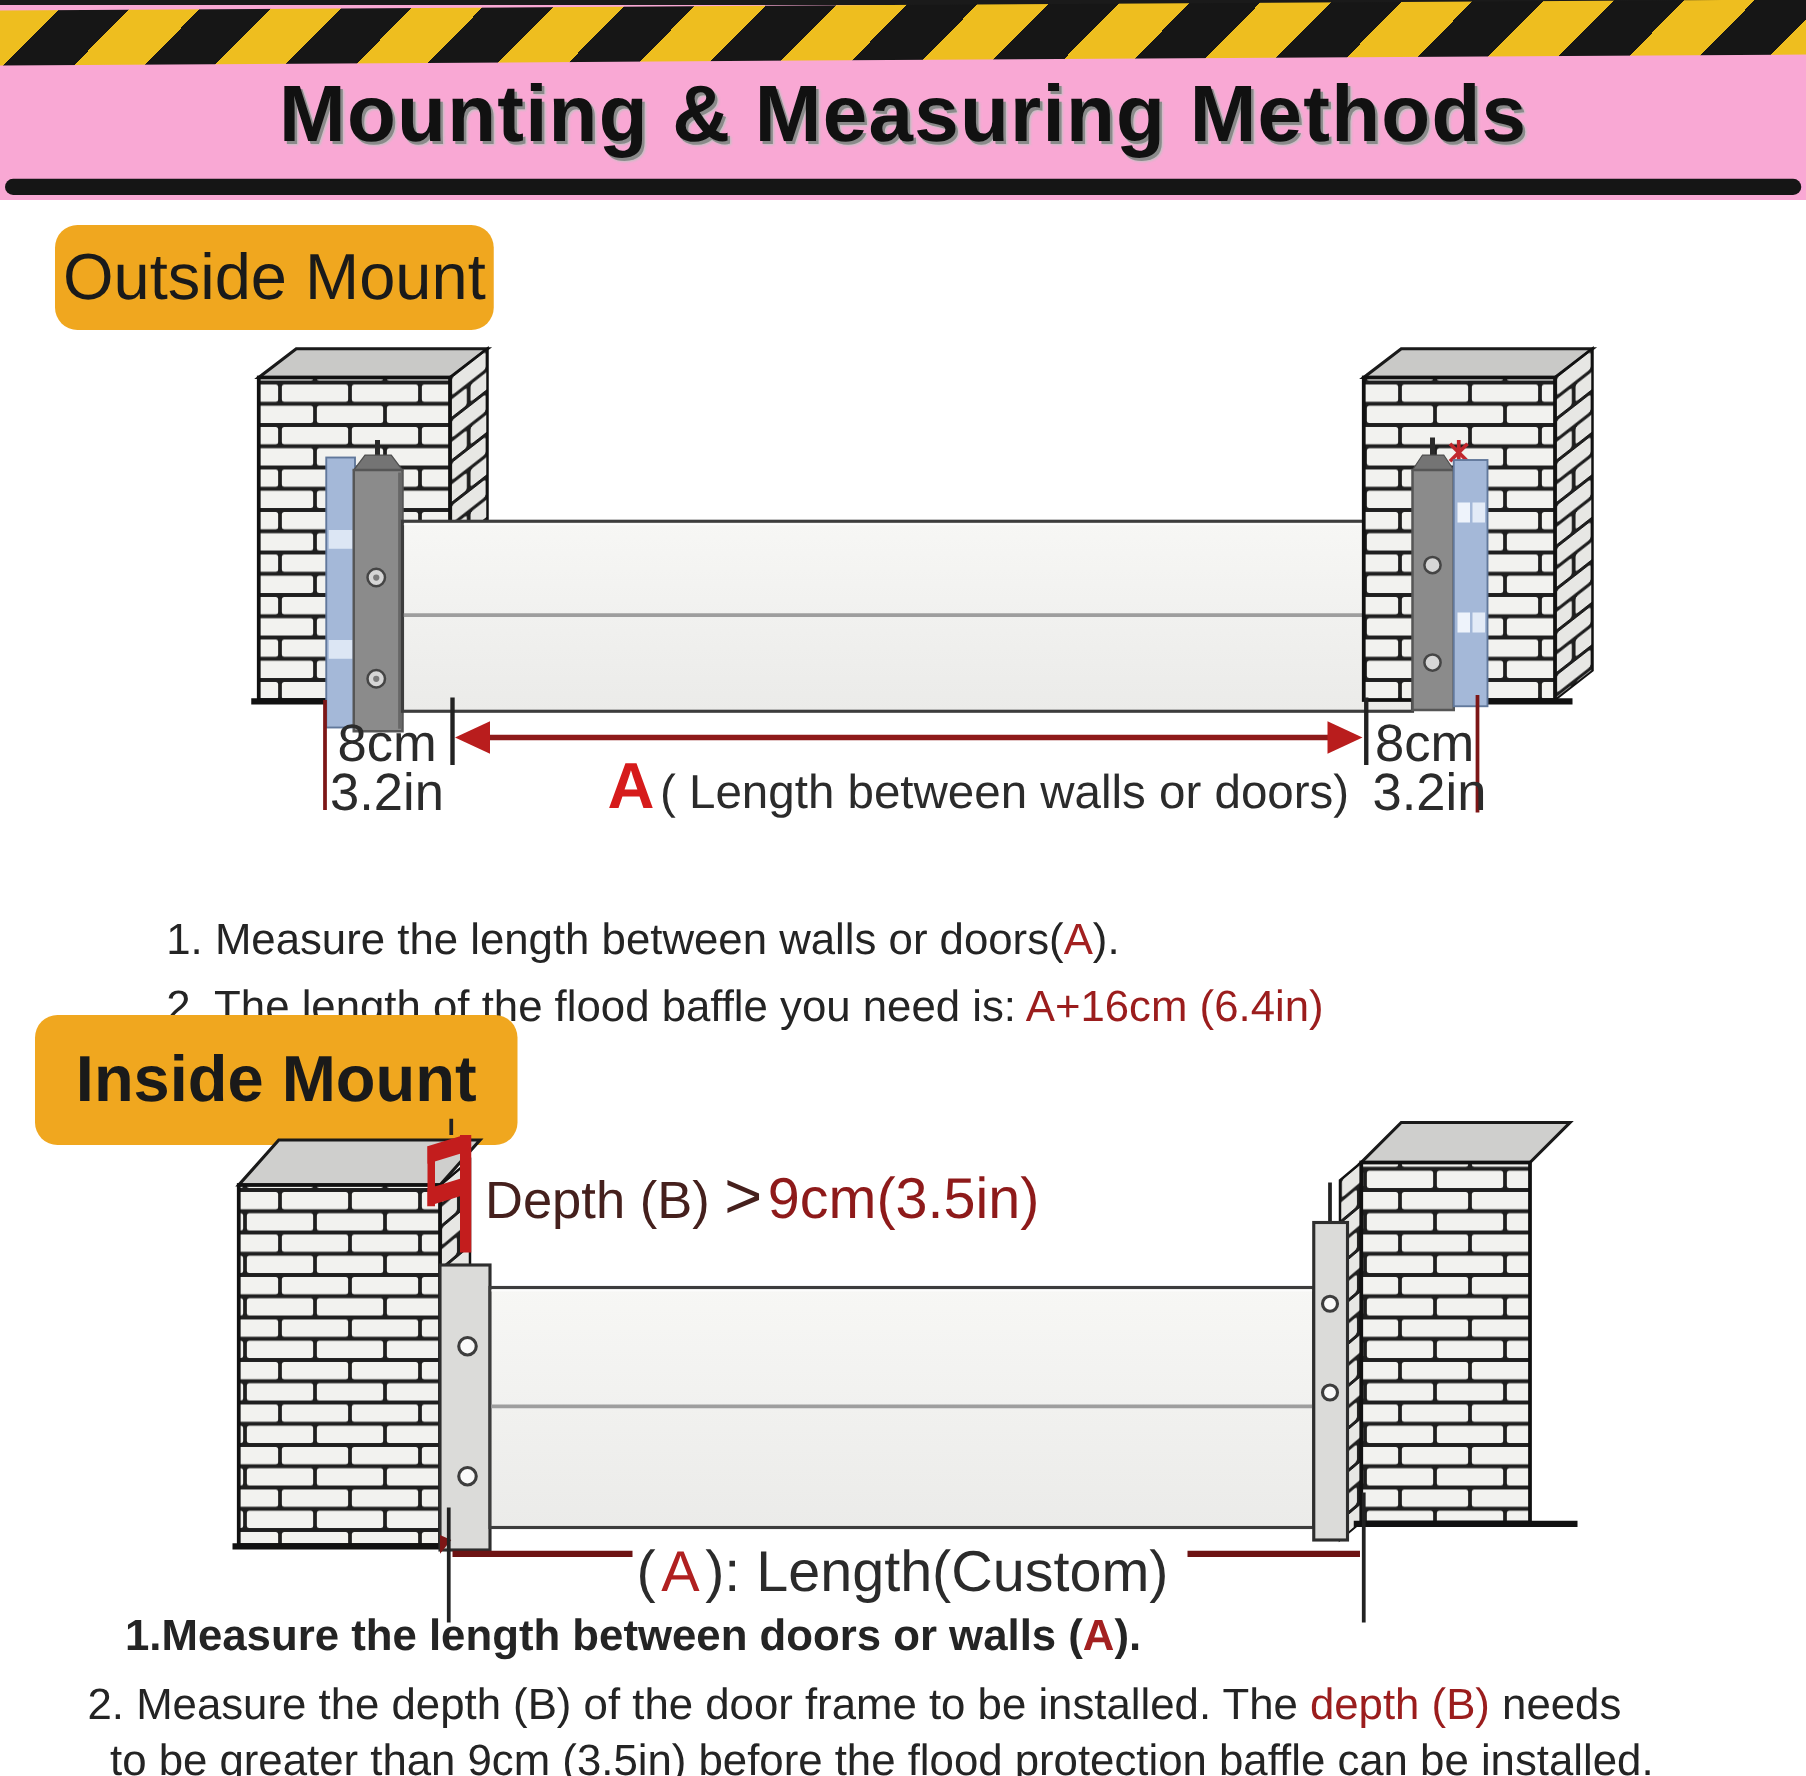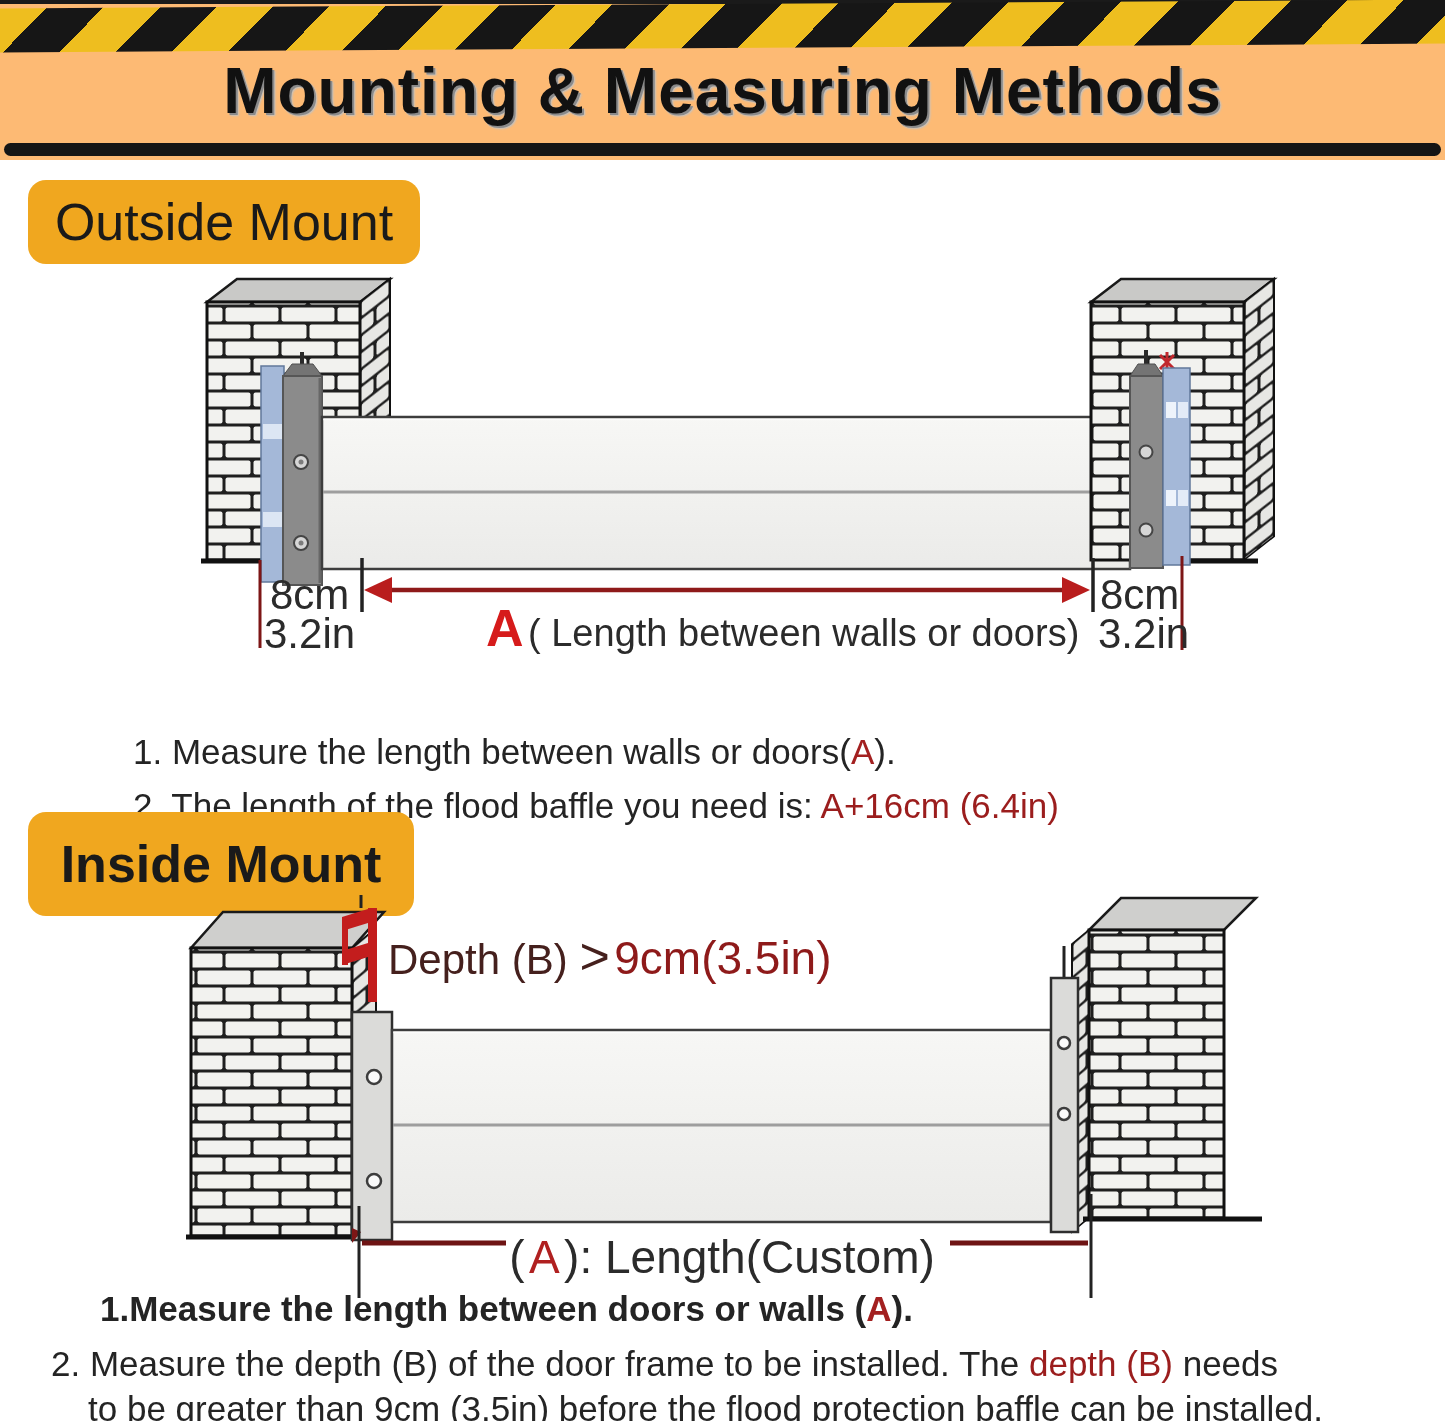--- a/index.html
+++ b/index.html
@@ -9,52 +9,52 @@
     --red-bright:#d61b1b;
     --red-dark:#8e1a1a;
     --maroon:#9b1d1d;
     --ink:#242424;
   }
   html,body{margin:0;padding:0;background:#ffffff;}
   body{font-family:"Liberation Sans", sans-serif;}
   #stage{position:relative;width:1445px;height:1421px;background:#ffffff;overflow:hidden;}
 
   
-  .header{position:absolute;left:0;top:0;width:1445px;height:160px;background:#fdba74;}
+  .header{position:absolute;left:0;top:0;width:1445px;height:160px;background:#f9a8d4;}
   .stripe-edge{position:absolute;left:0;top:0;width:1445px;height:4px;background:#1a1a1a;}
   .hazard{position:absolute;left:-10px;top:4px;width:1465px;height:44px;
     background:repeating-linear-gradient(135deg,var(--hazard-yellow) 0 40px,var(--hazard-black) 40px 80px);
     transform:rotate(-0.35deg);}
   .title{position:absolute;left:0;top:54px;width:1445px;text-align:center;
     font-size:64px;font-weight:bold;letter-spacing:1px;color:#111;
     text-shadow:2px 2px 0 #8a8a8a,3px 3px 2px #c2c2c2;}
   .bottom-bar{position:absolute;left:4px;top:143px;width:1437px;height:13px;background:#151515;border-radius:7px;}
 
   
   .badge{position:absolute;background:var(--badge-yellow);border-radius:18px;
     display:flex;align-items:center;justify-content:center;color:#1a1a1a;font-size:52px;}
-  .badge.outside{left:28px;top:180px;width:392px;height:84px;}
+  .badge.outside{left:44px;top:180px;width:351px;height:84px;}
   .badge.inside{left:28px;top:812px;width:386px;height:104px;font-weight:bold;}
 
   
   .diagram{position:absolute;left:0;display:block;}
   #outside-svg{top:260px;}
   #inside-svg{top:895px;}
   svg text{font-family:"Liberation Sans", sans-serif;}
 
   
   .steps{position:absolute;font-size:35px;color:var(--ink);line-height:1.18;}
   .steps .red{color:var(--maroon);}
   .steps .red-a{color:#a32020;}
   #outside-steps{left:0;top:700px;width:1445px;}
   #outside-steps .s1{margin-left:133px;margin-top:31px;}
   #outside-steps .s2{margin-left:133px;margin-top:13px;}
   #bottom-steps{left:0;top:1288px;width:1445px;}
   #bottom-steps .s1{margin-left:100px;font-weight:bold;}
-  #bottom-steps .s2{margin-left:51px;margin-top:14px;}
+  #bottom-steps .s2{margin-left:70px;margin-top:14px;}
   #bottom-steps .s3{margin-left:88px;margin-top:3px;}
 </style>
 </head>
 <body>
 
 <div id="stage">
 
   <div class="header">
     <div class="stripe-edge"></div>
     <div class="hazard"></div>

